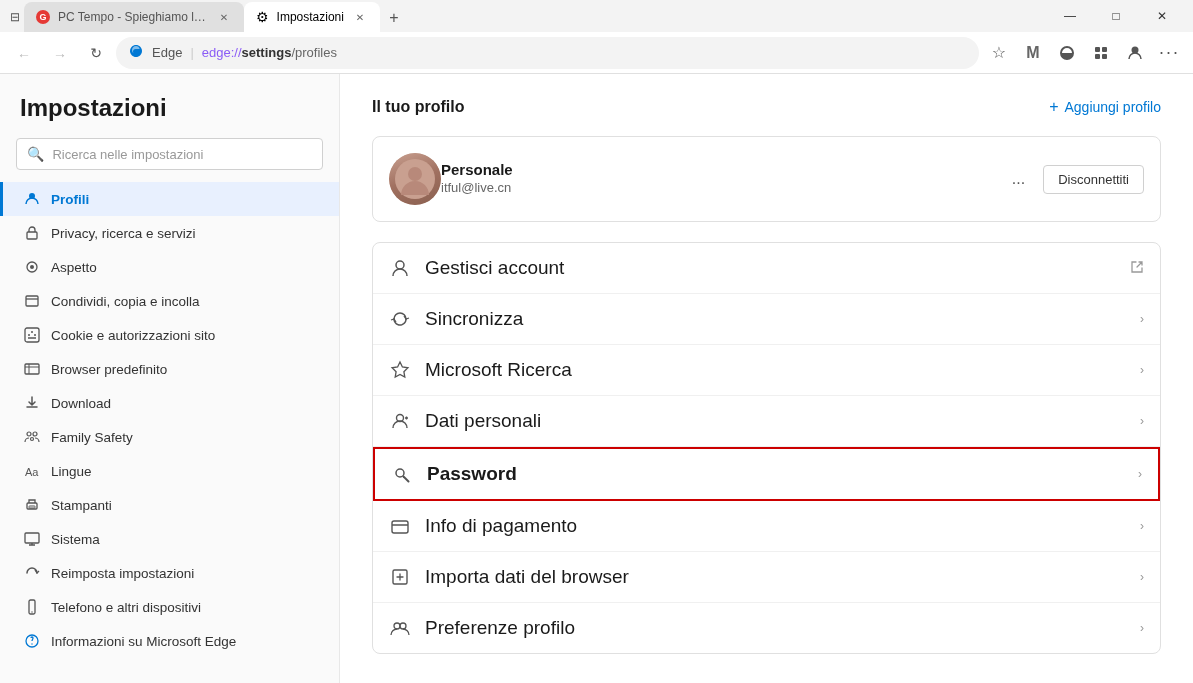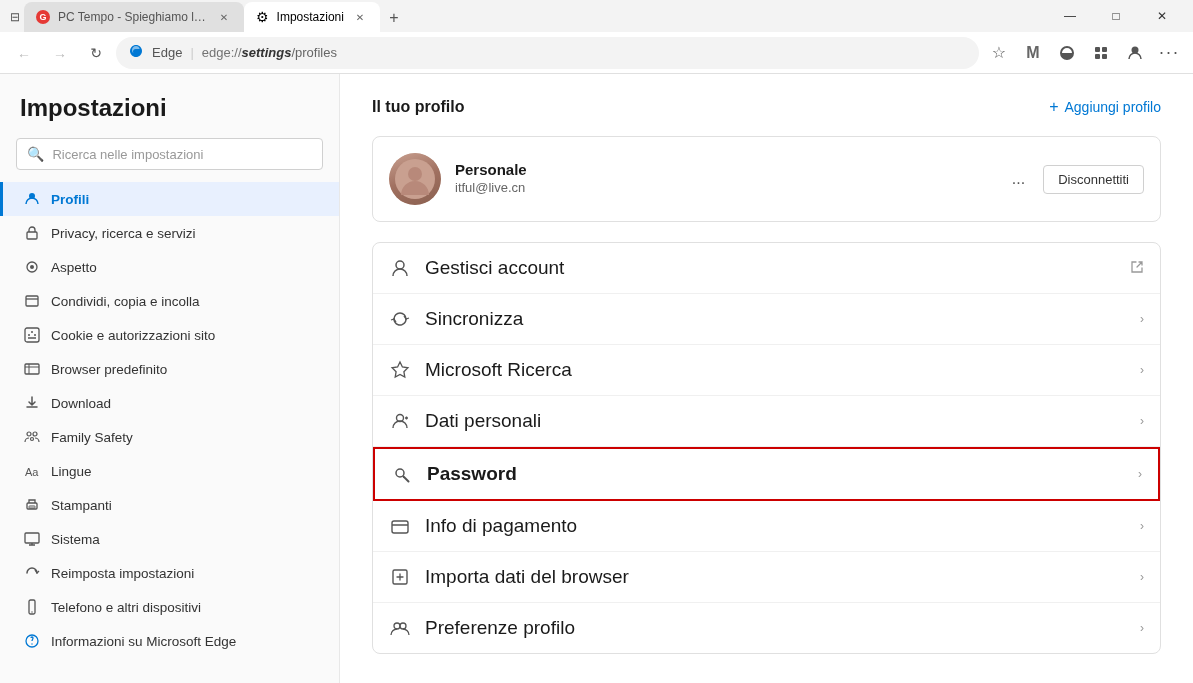--- a/index.html
+++ b/index.html
@@ -149,21 +149,21 @@
       font-weight: 500;
     }
 
     
     .profile-card {
       border: 1px solid #e0e0e0;
       border-radius: 8px;
       padding: 16px;
       display: flex;
       align-items: center;
-      gap: 14px;
+      gap: 0;
       margin-bottom: 20px;
     }
     .avatar {
       width: 52px;
       height: 52px;
       border-radius: 50%;
       background: linear-gradient(135deg, #d0b0a0, #b8978a);
       display: flex;
       align-items: center;
       justify-content: center;
@@ -255,21 +255,21 @@
   <div class="address-field">
     <span class="edge-logo">
       <svg width="16" height="16" viewBox="0 0 16 16">
         <path d="M8 2C4.7 2 2 4.7 2 8s2.7 6 6 6 6-2.7 6-6-2.7-6-6-6z" fill="#0078d4"></path>
         <path d="M5 8.5C5 7 6.1 6 7.5 6h4.2c-.4-1.7-1.9-3-3.7-3C5.8 3 4 4.8 4 7c0 1.2.5 2.3 1.3 3L5 8.5z" fill="#fff" opacity="0.5"></path>
       </svg>
     </span>
     <span style="color:#555;font-size:13px;">Edge</span>
     <span style="color:#ccc;">|</span>
     <span style="font-size:13px;">
-      <span style="color:#737373;">edge://</span><span style="color:#333;font-weight:600;font-style:italic;">settings</span><span style="color:#666;">/profiles</span>
+      <span style="color:#8b5cf6;">edge://</span><span style="color:#333;font-weight:600;">settings</span><span style="color:#666;">/profiles</span>
     </span>
   </div>
   <div class="toolbar-right">
     <div class="toolbar-btn" title="Aggiungi ai preferiti">☆</div>
     <div class="toolbar-btn" style="font-weight:bold;color:#666;">M</div>
     <div class="toolbar-btn">
       <svg width="18" height="18" viewBox="0 0 18 18">
           <path d="M9 2a7 7 0 100 14A7 7 0 009 2zM9 4a5 5 0 015 5H4a5 5 0 015-5z" fill="#555"></path>
         </svg>
     </div>

